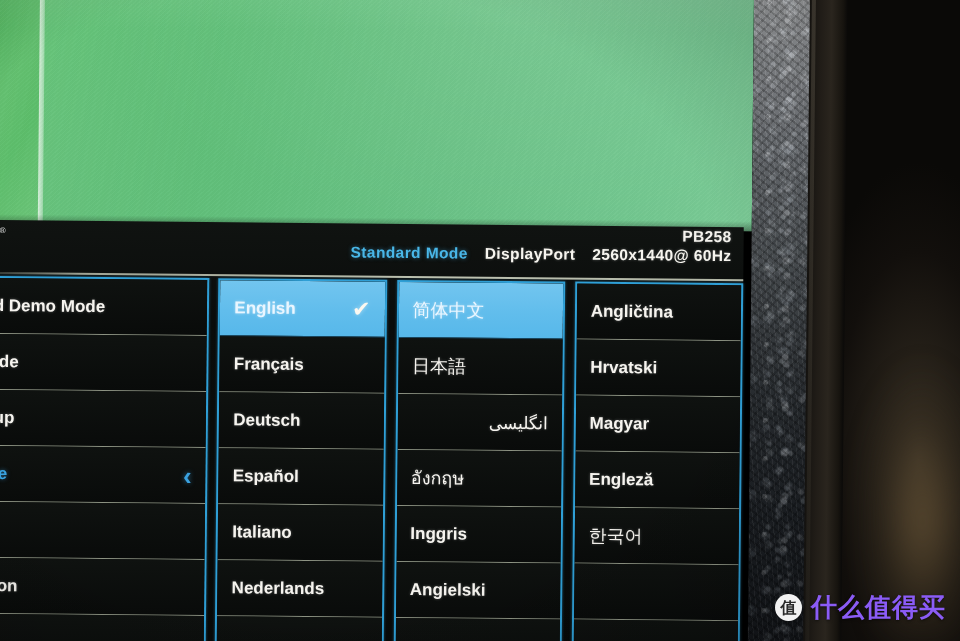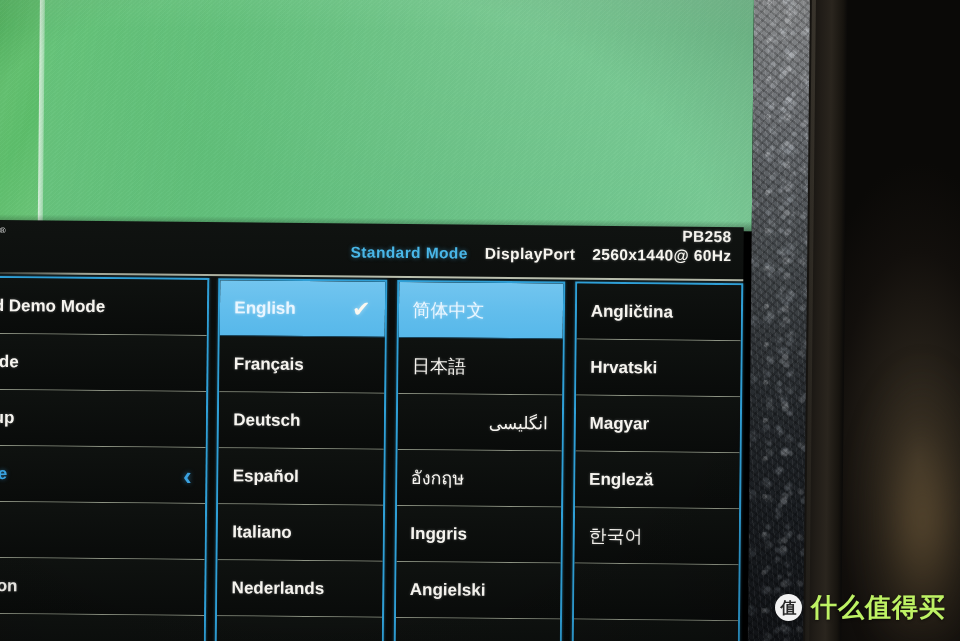--- a/index.html
+++ b/index.html
@@ -228,21 +228,21 @@
   }
   .wm-badge{
     width:27px;height:27px;border-radius:50%;
     background:#f2f2f2;color:#2b2b2b;
     display:flex;align-items:center;justify-content:center;
     font-family:"DejaVu Sans","Liberation Sans",sans-serif;
     font-size:16px;font-weight:bold;line-height:1;
     box-shadow:0 0 4px rgba(0,0,0,.35);
   }
   .wm-text{
-    color:#bef264;font-size:26px;font-weight:bold;letter-spacing:1px;
+    color:#8b5cf6;font-size:26px;font-weight:bold;letter-spacing:1px;
     font-family:"DejaVu Sans","Liberation Sans",sans-serif;
     text-shadow:0 1px 3px rgba(0,0,0,.6);
   }
 </style>
 </head>
 <body>
 
 <div class="scene">
 
   <div class="room-bg"></div>

